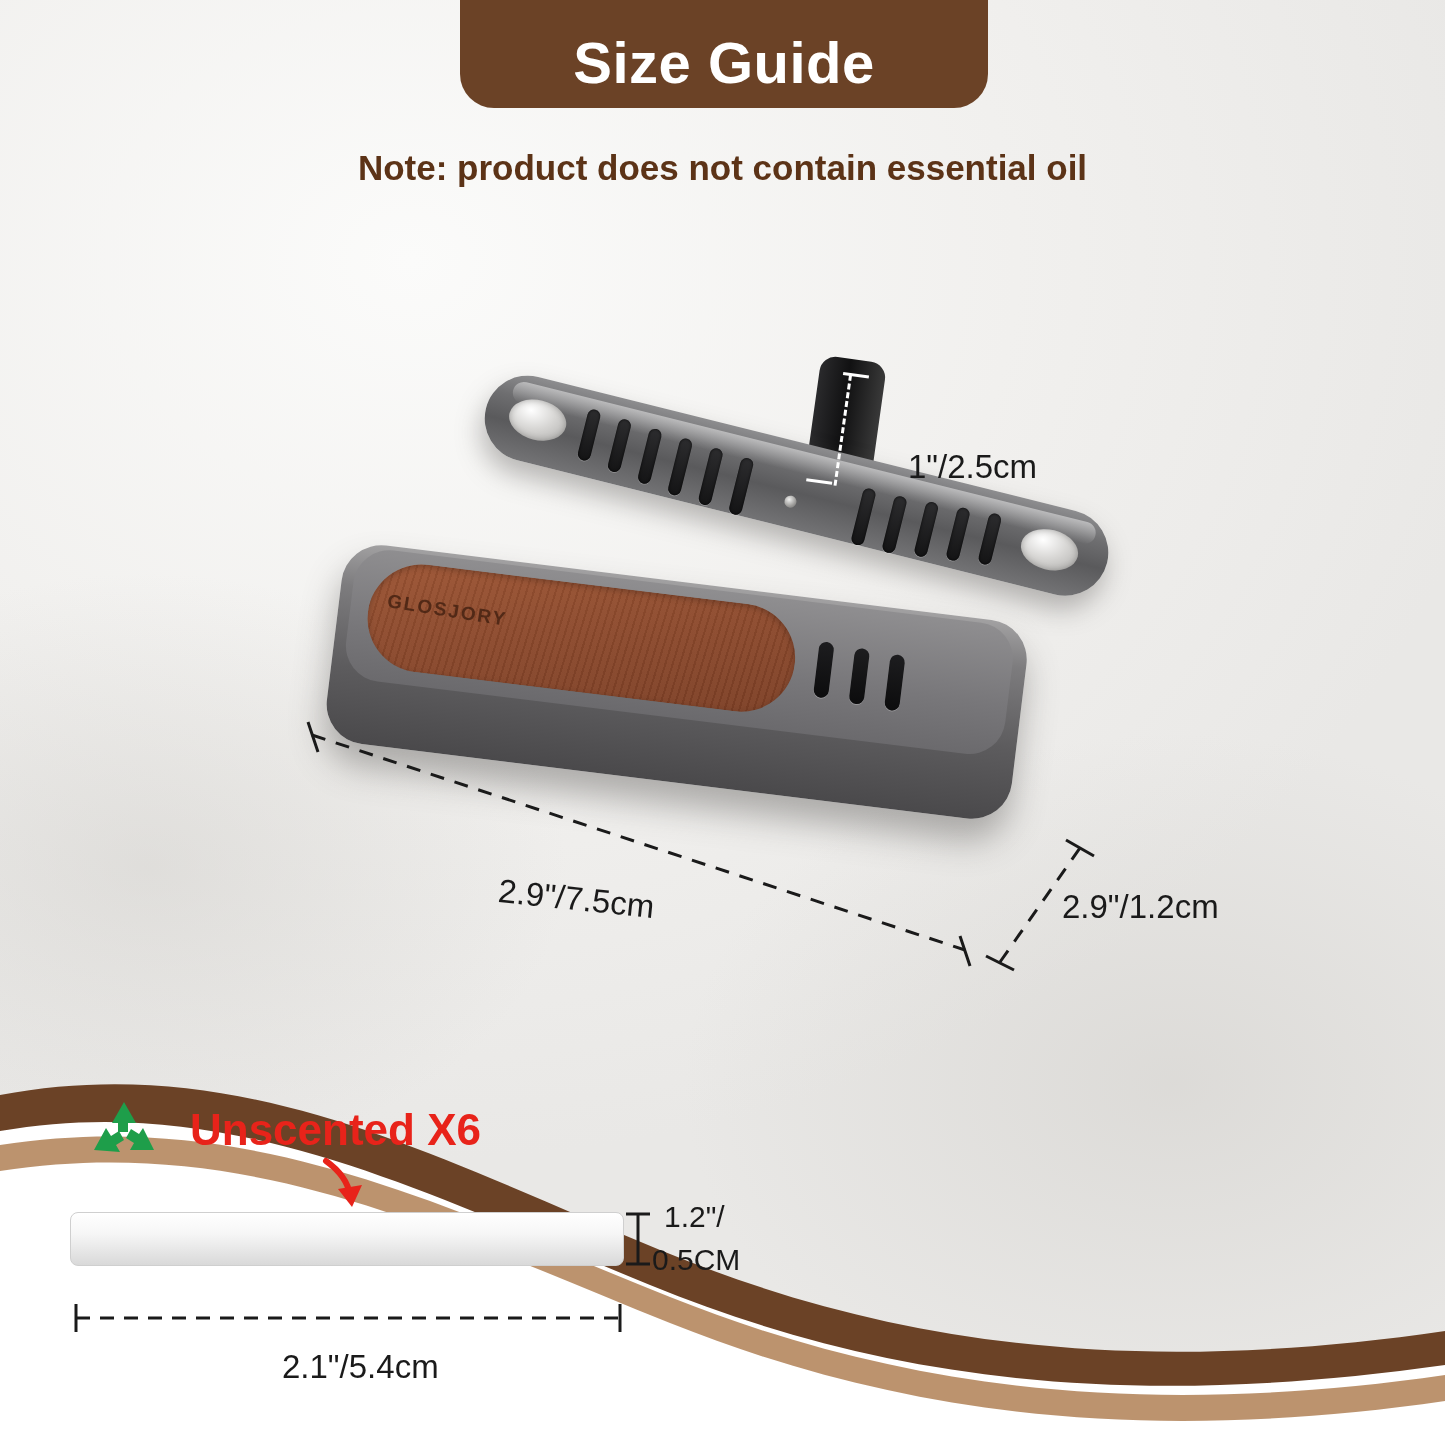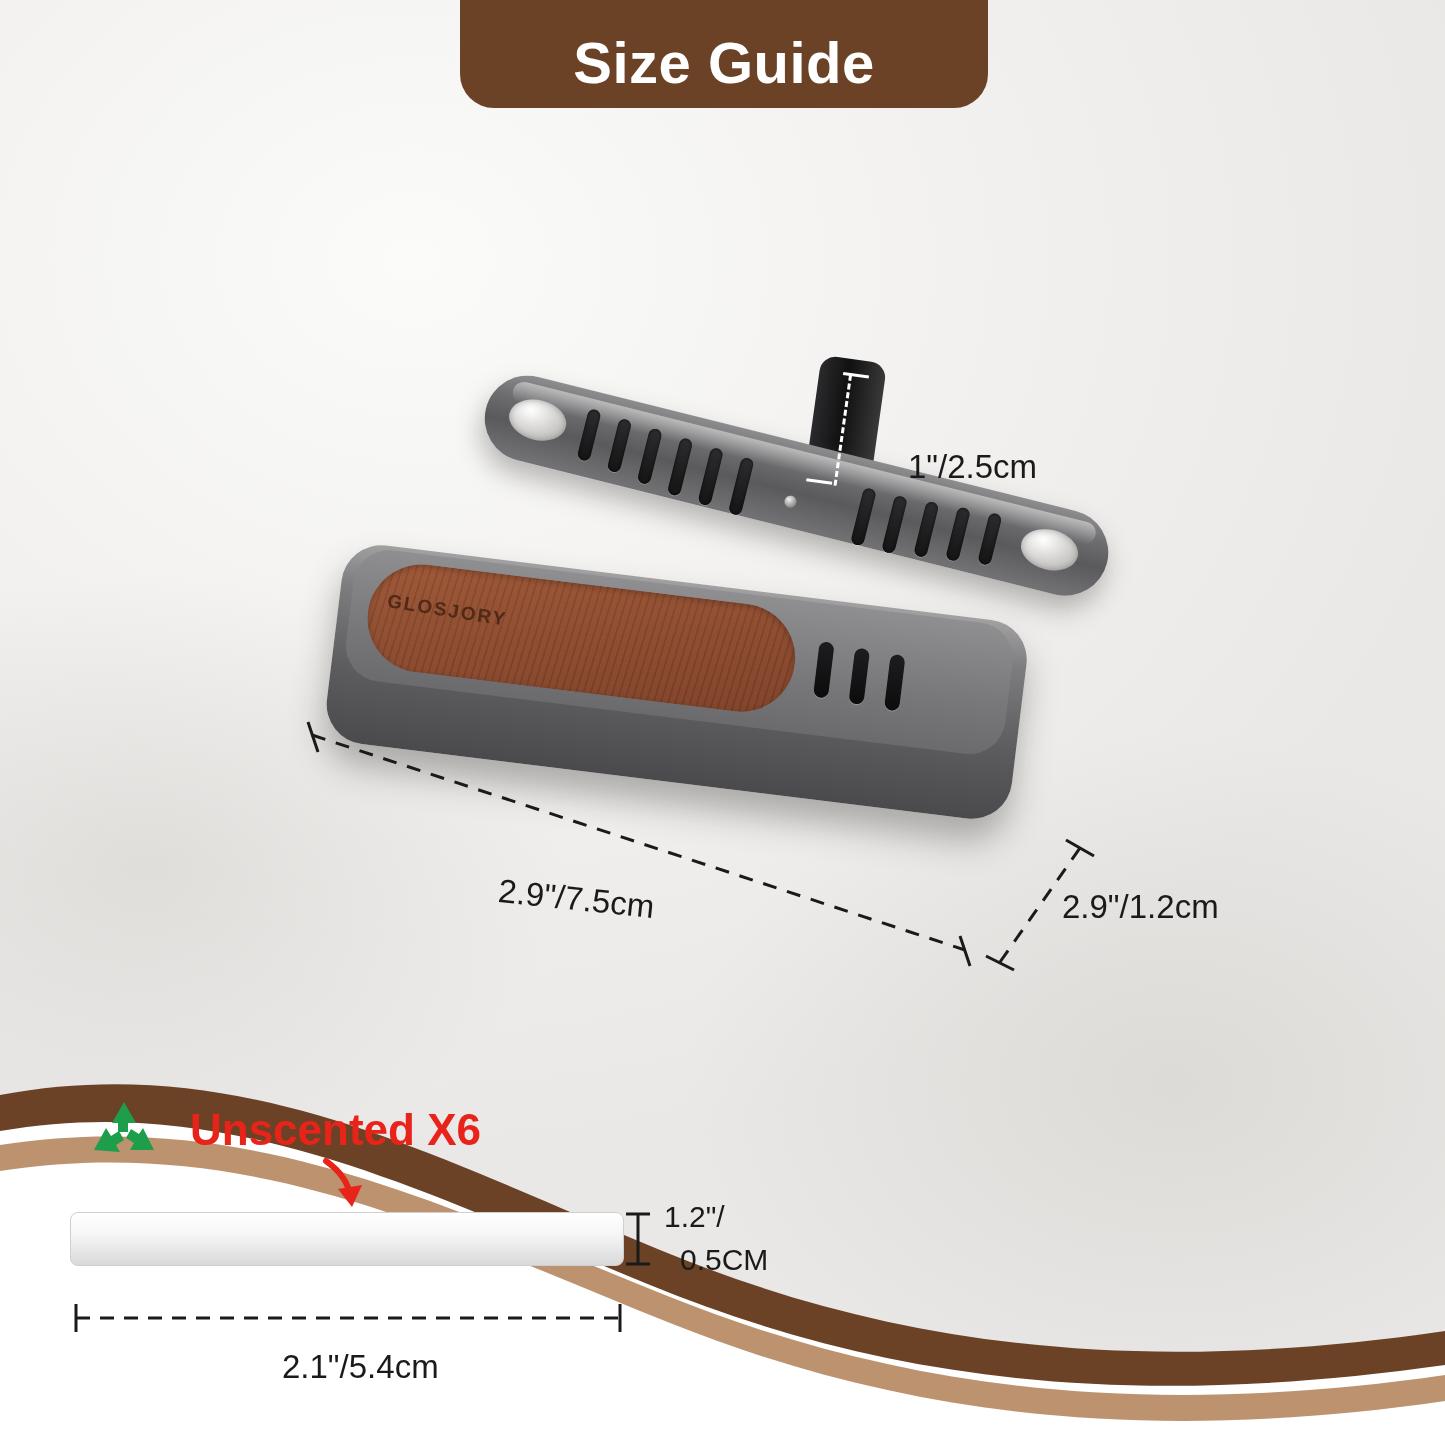--- a/index.html
+++ b/index.html
@@ -281,20 +281,21 @@
 
   <svg class="swoosh" viewBox="0 0 1445 600" preserveAspectRatio="none">
     <path d="M0,265 C230,225 420,325 650,420 C880,515 1120,545 1445,500 L1445,600 L0,600 Z" fill="#ffffff"></path>
     <path d="M0,250 C240,205 430,310 660,405 C890,500 1130,532 1445,486 L1445,520 C1120,566 880,534 650,440 C420,346 230,246 0,286 Z" fill="#6b4226"></path>
     <path d="M0,300 C250,262 440,360 670,452 C900,544 1140,574 1445,530 L1445,556 C1140,600 900,570 670,478 C440,386 250,288 0,326 Z" fill="#b08055" opacity="0.85"></path>
   </svg>
 
   <div class="header-pill">
     <span class="header-title">Size Guide</span>
   </div>
+  <div class="note">Note: product does not contain essential oil</div>
 
   <div class="clip-wrap">
     <div class="clip-arm"></div>
     <div class="clip-arm-tip"></div>
     <div class="clip-body"></div>
     <div class="clip-sheen"></div>
     <div class="magnet left"></div>
     <div class="magnet right"></div>
 
     <div class="slot" style="left:118px; top:80px; height:52px;"></div>
@@ -356,16 +357,16 @@
   </svg>
   <div class="unscented">Unscented X6</div>
   <svg class="arrow-red" viewBox="0 0 60 60">
     <path d="M8 6 C22 16 30 28 32 40" stroke="#e8231a" stroke-width="6" fill="none" stroke-linecap="round"></path>
     <path d="M20 34 L34 52 L44 30 Z" fill="#e8231a"></path>
   </svg>
 
   <div class="stick"></div>
 
   <div class="dim-label small" style="left:664px; top:1200px;">1.2"/</div>
-  <div class="dim-label small" style="left:680px; top:1243px;">0.5CM</div>
+  <div class="dim-label small" style="left:652px; top:1243px;">0.5CM</div>
   <div class="dim-label" style="left:282px; top:1348px;">2.1"/5.4cm</div>
 
 </div>
 
 </body></html>

